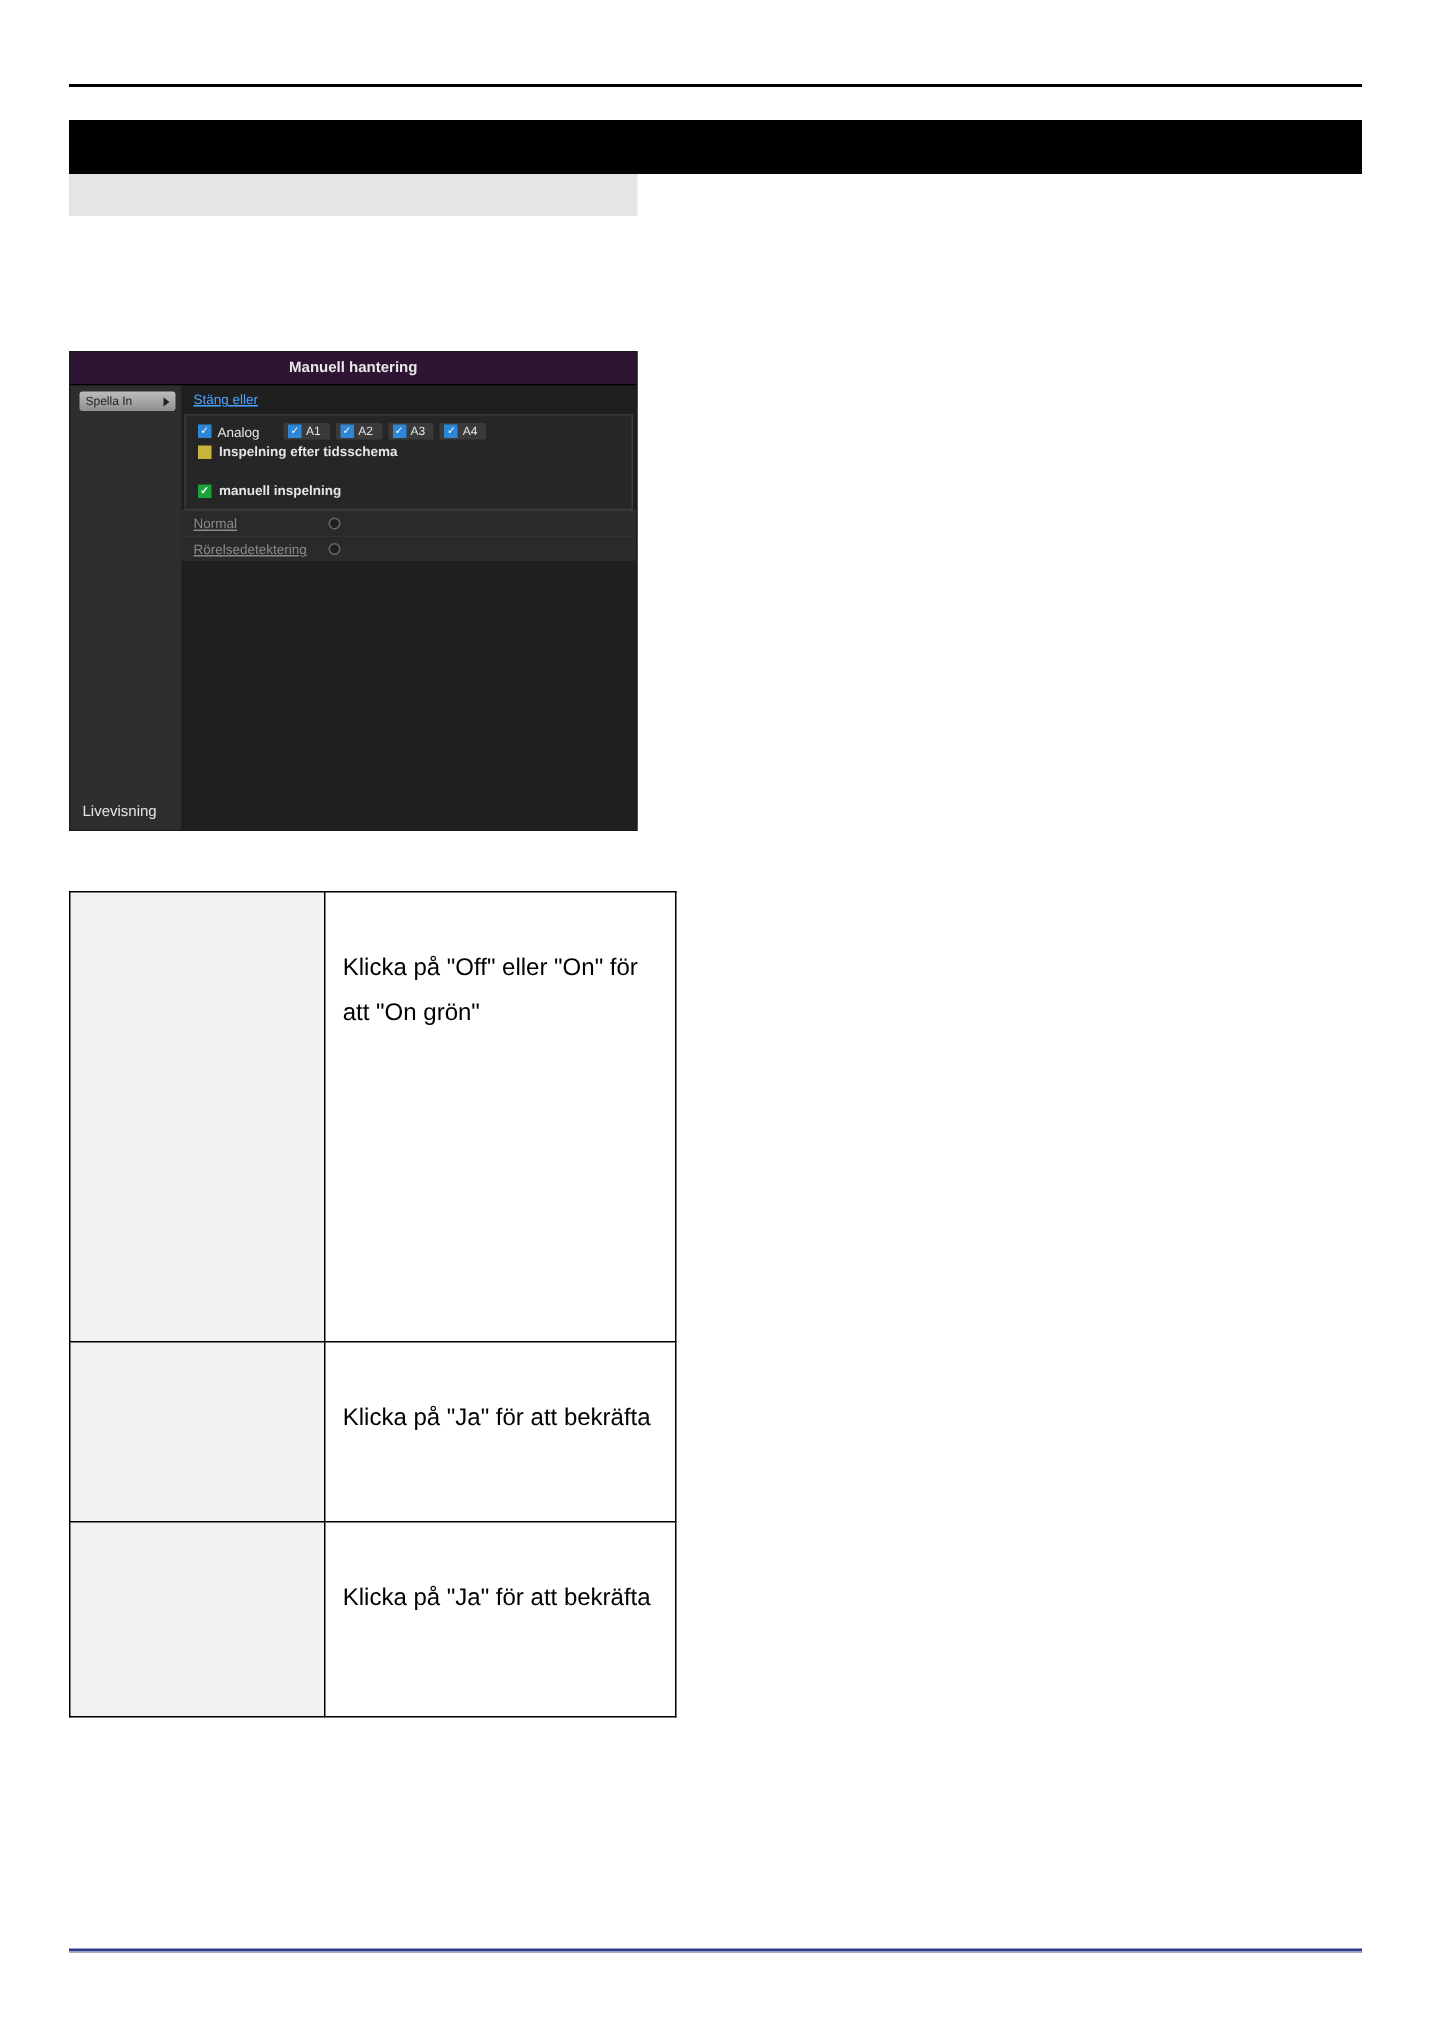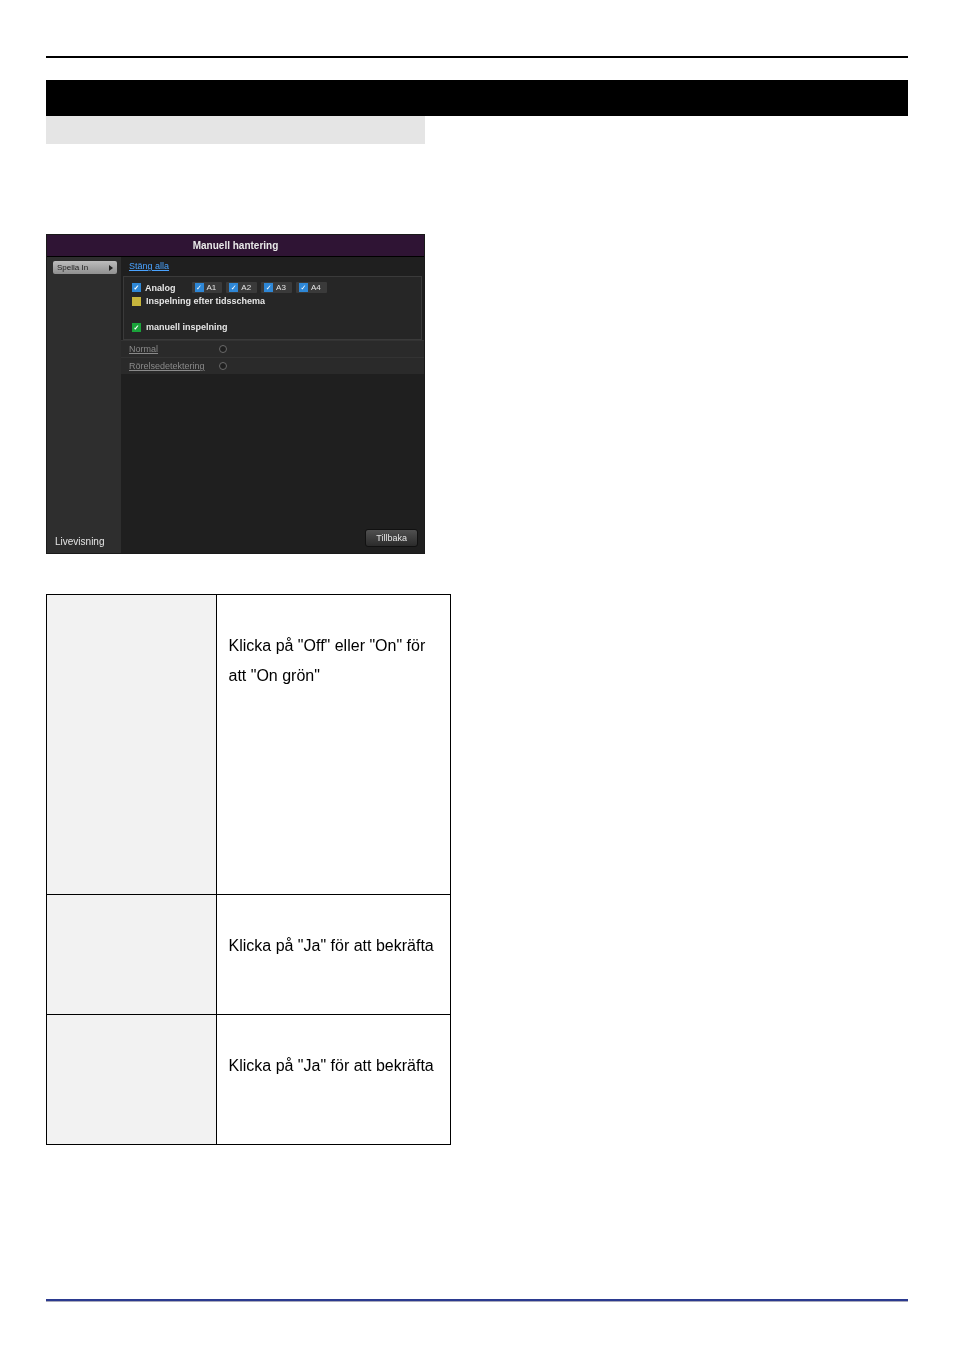--- a/index.html
+++ b/index.html
@@ -58,21 +58,21 @@
   .shot-main { flex: 1; background: #1f1f1f; display: flex; flex-direction: column; }
 
   .close-link { color: #4aa3ff; text-decoration: underline; font-size: 9px; padding: 4px 0 3px 8px; }
   .channel-box {
     margin: 2px 2px 0 2px;
     border: 1px solid #3a3a3a;
     padding: 5px 8px 7px 8px;
     background: #262626;
   }
   .row1 { display: flex; align-items: center; gap: 2px; margin-bottom: 3px; }
-  .row1 .label { color: #e5e5e5; font-size: 9px; font-weight: bold; margin-right: 14px; display: flex; align-items: center; gap: 4px;}
+  .row1 .label { color: #e5e5e5; font-size: 9px; font-weight: normal; margin-right: 14px; display: flex; align-items: center; gap: 4px;}
   .cb-sq {
     width: 9px; height: 9px; background: #2e87d6;
     display: inline-flex; align-items: center; justify-content: center;
   }
   .cb-sq::after { content: "✓"; color:#fff; font-size:7px; line-height:1; }
   .cb-green {
     width: 9px; height: 9px; background: #1aa33a;
     display: inline-flex; align-items: center; justify-content: center;
   }
   .cb-green::after { content:"✓"; color:#fff; font-size:7px; line-height:1; }
@@ -148,21 +148,21 @@
     <div class="shot-header">Manuell hantering</div>
     <div class="shot-body">
       <div class="shot-side">
         <div class="side-top">
           <span>Spella In</span>
           <span class="tri"></span>
         </div>
         <div class="side-bottom">Livevisning</div>
       </div>
       <div class="shot-main">
-        <div class="close-link">Stäng alla</div>
+        <div class="close-link">Stäng eller</div>
 
         <div class="channel-box">
           <div class="row1">
             <span class="label">
               <span class="cb-sq"></span>
               <span>Analog</span>
             </span>
             <span class="ch">
                 <span class="cb-sq"></span>
                 <span>A1</span>
@@ -193,23 +193,20 @@
         <div class="param-row">
           <span class="param-label">Normal</span>
           <span class="radio-empty"></span>
         </div>
         <div class="param-row">
           <span class="param-label">Rörelsedetektering</span>
           <span class="radio-empty"></span>
         </div>
 
         <div class="empty-flex"></div>
-        <div class="shot-footer">
-          <span class="shot-btn">Tillbaka</span>
-        </div>
       </div>
     </div>
   </div>
 
   <table class="desc-table">
     <tbody>
         <tr>
       <td class="left r1"></td>
       <td class="right r1">
         <div class="right-text">Klicka på "Off" eller "On" för att "On grön"</div>

